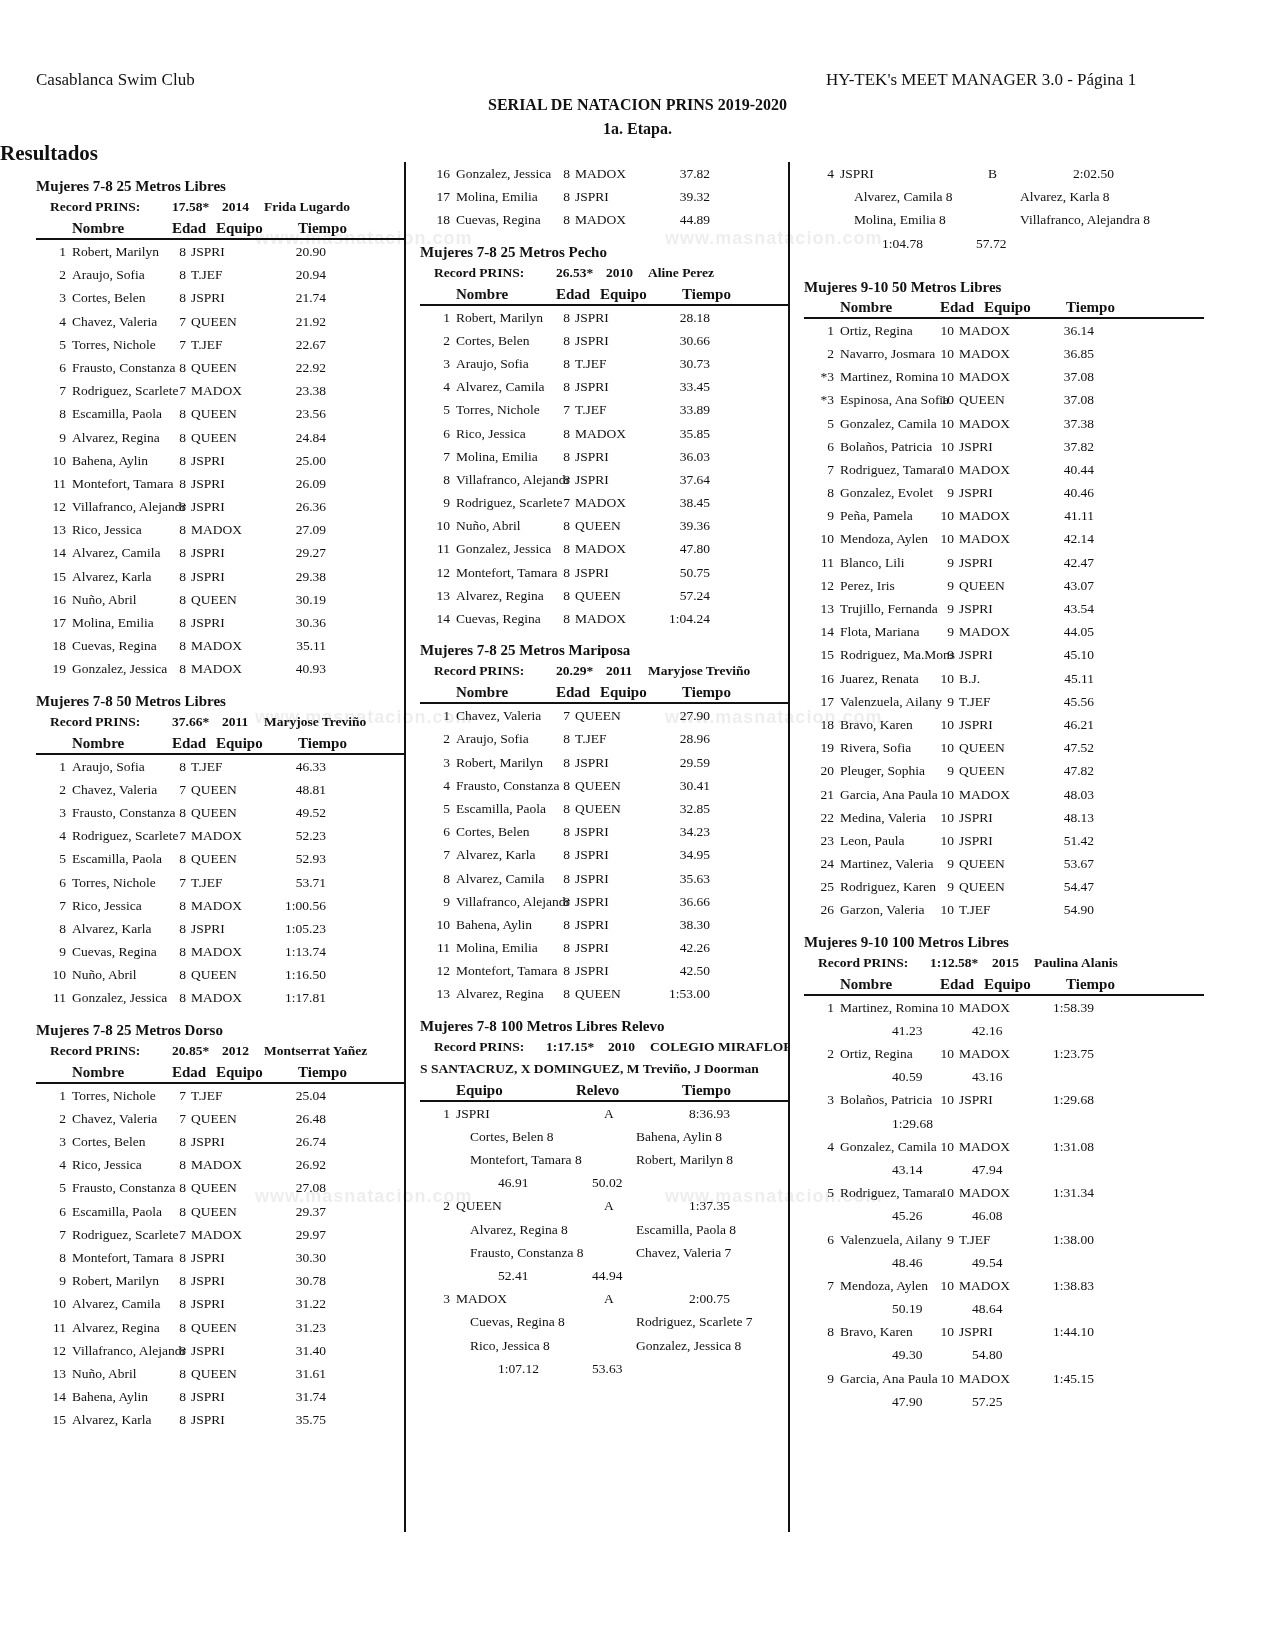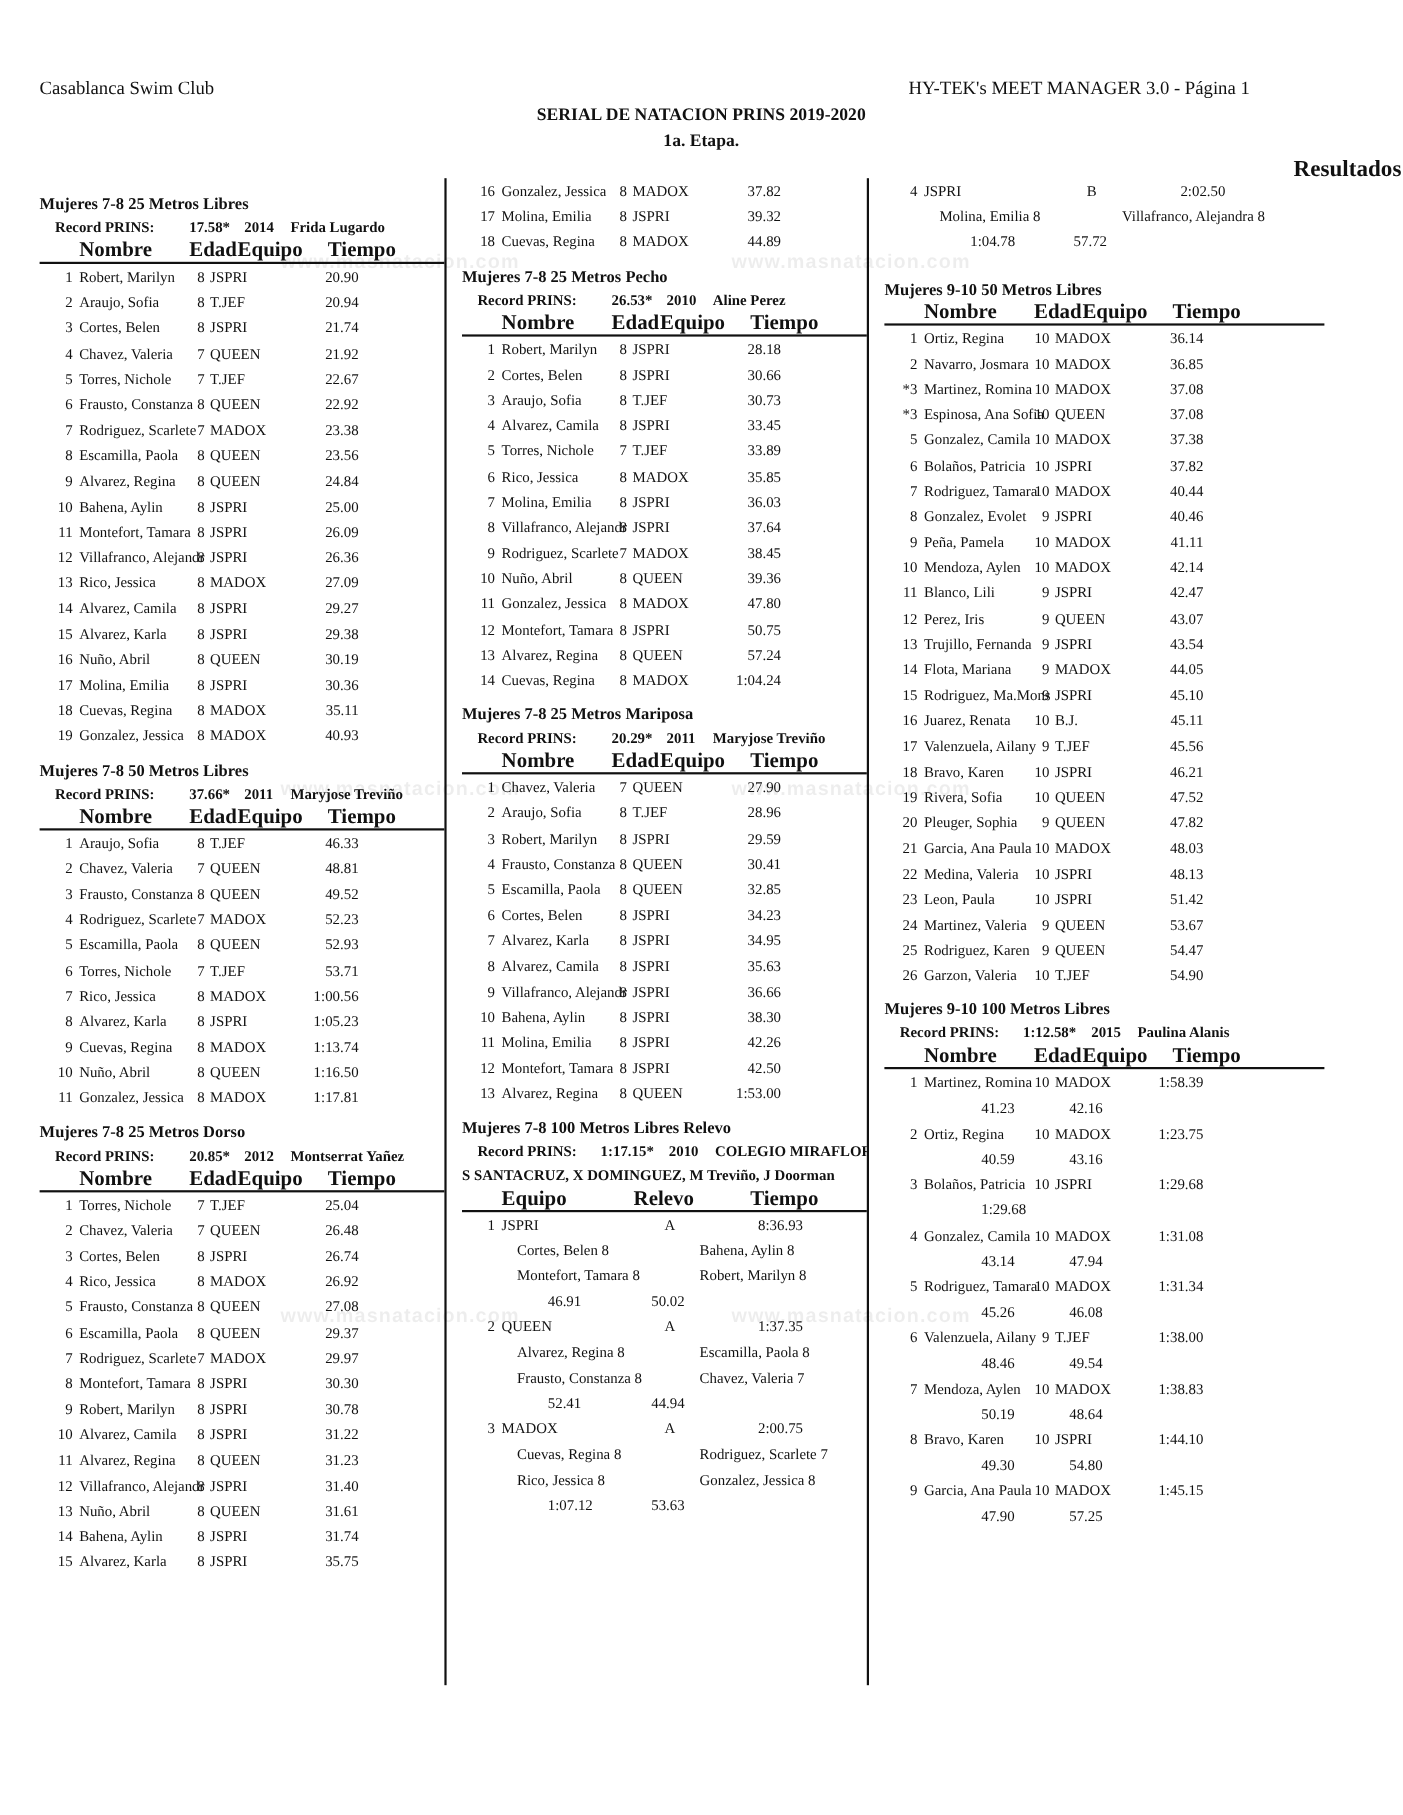--- a/index.html
+++ b/index.html
@@ -2,32 +2,32 @@
 <html><head>
 <meta charset="utf-8">
 <style>
   html, body { margin: 0; padding: 0; background: #ffffff; }
   body { width: 1275px; height: 1650px; position: relative; overflow: hidden;
          font-family: "Liberation Serif", "DejaVu Serif", serif; color: #111; }
   .hdr-left { position: absolute; left: 36px; top: 70px; font-size: 17px; }
   .hdr-right { position: absolute; left: 826px; top: 70px; font-size: 17px; }
   .title1 { position: absolute; left: 0; width: 1275px; top: 96px; text-align: center; font-size: 16px; font-weight: bold; }
   .title2 { position: absolute; left: 0; width: 1275px; top: 120px; text-align: center; font-size: 16px; font-weight: bold; }
-  .title3 { position: absolute; left: 0; width: 1274px; top: 141px; text-align: right; font-size: 21px; font-weight: bold; }
+  .title3 { position: absolute; left: 0; width: 1274px; top: 141px; text-align: left; font-size: 21px; font-weight: bold; }
   .vline { position: absolute; width: 2px; background: #111; }
   .col { position: absolute; width: 385px; font-size: 14px; }
   .ev-title { font-weight: bold; font-size: 15px; height: 20px; line-height: 20px; white-space: nowrap; margin-top: 10px; }
   .ev-title.first { margin-top: 0; }
   .record { font-weight: bold; font-size: 13.5px; height: 22px; line-height: 22px; white-space: nowrap; padding-left: 14px; }
   .record span { display: inline-block; }
   .record .rl { width: 122px; }
   .record .rt { width: 50px; }
   .record .ry { width: 42px; }
   .record-extra { font-weight: bold; font-size: 13.5px; height: 22px; line-height: 22px; white-space: nowrap; overflow: hidden; }
-  .colhead { font-weight: bold; font-size: 19px; height: 20px; line-height: 20px; border-bottom: 2px solid #111; position: relative; }
+  .colhead { font-weight: bold; font-size: 15px; height: 20px; line-height: 20px; border-bottom: 2px solid #111; position: relative; }
   .colhead span { position: absolute; top: 0; }
   .row { height: 23.2px; line-height: 23.2px; position: relative; white-space: nowrap; font-size: 13.5px; }
   .row span { position: absolute; top: 0; }
   .c-place { width: 30px; text-align: right; left: 0; }
   .c-name { left: 36px; }
   .c-age { width: 150px; text-align: right; left: 0; }
   .c-team { left: 155px; }
   .c-time { width: 290px; text-align: right; left: 0; }
   .rel-place { width: 30px; text-align: right; left: 0; }
   .rel-team { left: 36px; }
@@ -740,20 +740,24 @@
 
 <div class="col" style="left:804px; top:162px; width:400px;">
   <div>
       <div class="row">
         <span class="rel-place">4</span>
         <span class="rel-team">JSPRI</span>
         <span class="rel-relay">B</span>
         <span class="rel-time">2:02.50</span>
       </div>
       <div class="row">
+        <span class="rel-sw1">Alvarez, Camila 8</span>
+        <span class="rel-sw2">Alvarez, Karla 8</span>
+      </div>
+      <div class="row">
         <span class="rel-sw1">Molina, Emilia 8</span>
         <span class="rel-sw2">Villafranco, Alejandra 8</span>
       </div>
       <div class="row">
         <span class="rel-sp1">1:04.78</span>
         <span class="rel-sp2">57.72</span>
       </div>
       <div class="spacer"></div>
     </div>
 

